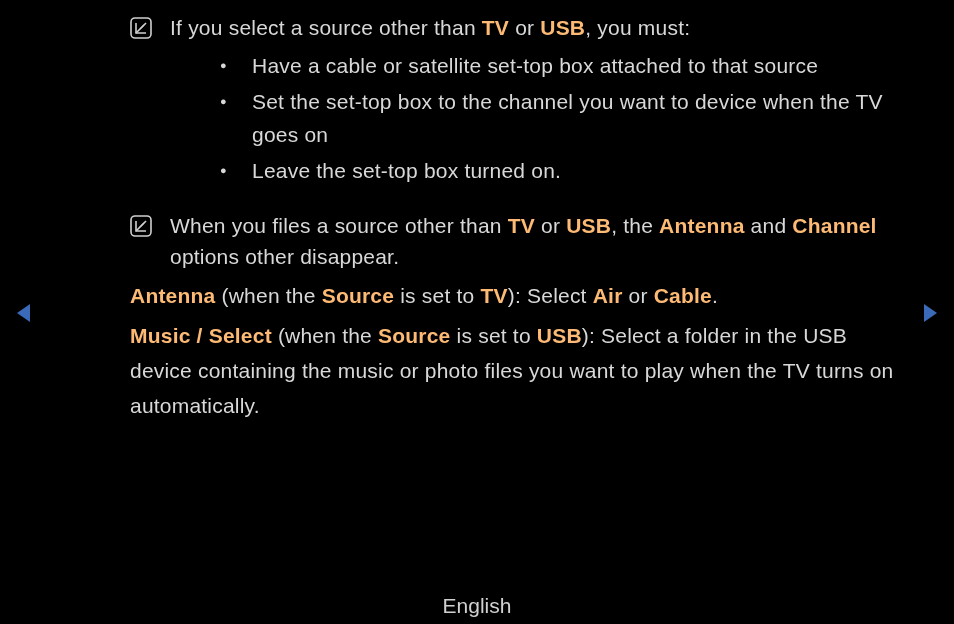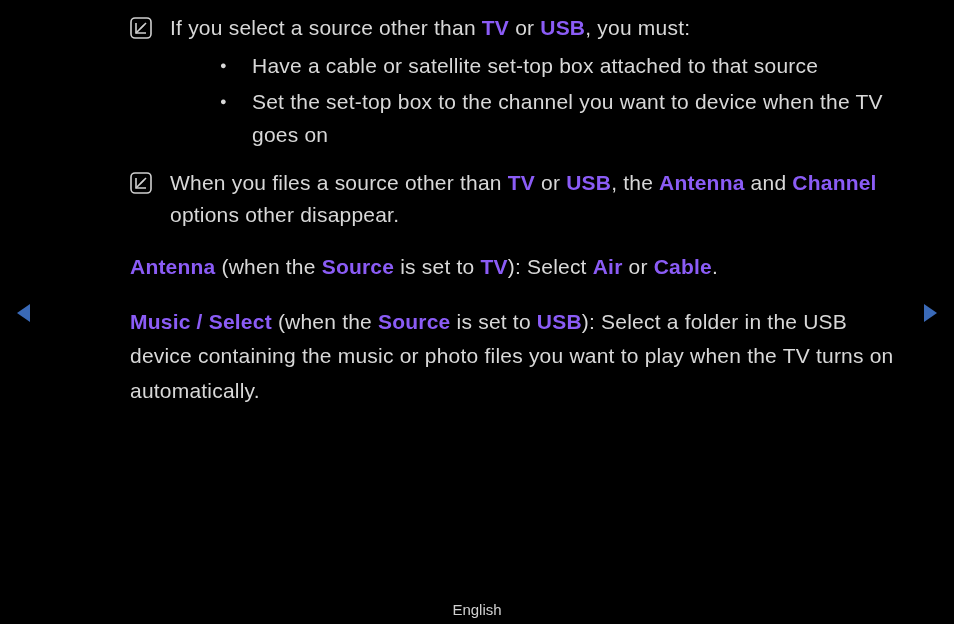--- a/index.html
+++ b/index.html
@@ -38,52 +38,52 @@
       width: 22px;
       height: 22px;
     }
     .note-text {
       flex: 1;
     }
     .bullet-list {
       list-style: none;
       padding-left: 50px;
       margin-top: 6px;
-      margin-bottom: 12px;
+      margin-bottom: 18px;
     }
     .bullet-list li {
       position: relative;
       padding-left: 32px;
       margin-bottom: 4px;
       line-height: 1.55;
     }
     .bullet-list li::before {
       content: "●";
       position: absolute;
       left: 0;
       top: 0;
       font-size: 11px;
       line-height: 2.9;
       color: #d8d8d8;
     }
     .para {
-      margin-top: 20px;
+      margin-top: 6px;
       line-height: 1.65;
     }
     .accent {
-      color: #8b5cf6;
+      color: #fdba74;
       font-weight: bold;
     }
     .footer {
       position: absolute;
       bottom: 6px;
       left: 0;
       right: 0;
       text-align: center;
-      font-size: 15px;
+      font-size: 21px;
       color: #d0d0d0;
     }
     .nav-arrow {
       position: absolute;
       top: 302px;
       cursor: pointer;
     }
     .nav-left {
       left: 14px;
     }
@@ -107,20 +107,21 @@
         <line x1="6" y1="16" x2="16" y2="6" stroke="#d0d0d0" stroke-width="1.6"></line>
         <path d="M 6 6 L 6 16 L 16 16" fill="none" stroke="#d0d0d0" stroke-width="1.6"></path>
         <line x1="10" y1="12" x2="14" y2="8" stroke="#d0d0d0" stroke-width="1.2"></line>
       </svg>
     </div>
     <div class="note-text">
       <span>If you select a source other than </span><span class="accent">TV</span><span> or </span><span class="accent">USB</span><span>, you must:</span>
       <ul class="bullet-list">
         <li>Have a cable or satellite set-top box attached to that source</li>
         <li>Set the set-top box to the channel you want to device when the TV goes on</li>
+        <li>Leave the set-top box turned on.</li>
       </ul>
     </div>
   </div>
 
   <div class="note-block">
     <div class="note-icon">
       <svg viewBox="0 0 22 22">
         <rect x="1" y="1" width="20" height="20" rx="4" ry="4" fill="none" stroke="#d0d0d0" stroke-width="1.6"></rect>
         <line x1="6" y1="16" x2="16" y2="6" stroke="#d0d0d0" stroke-width="1.6"></line>
         <path d="M 6 6 L 6 16 L 16 16" fill="none" stroke="#d0d0d0" stroke-width="1.6"></path>

